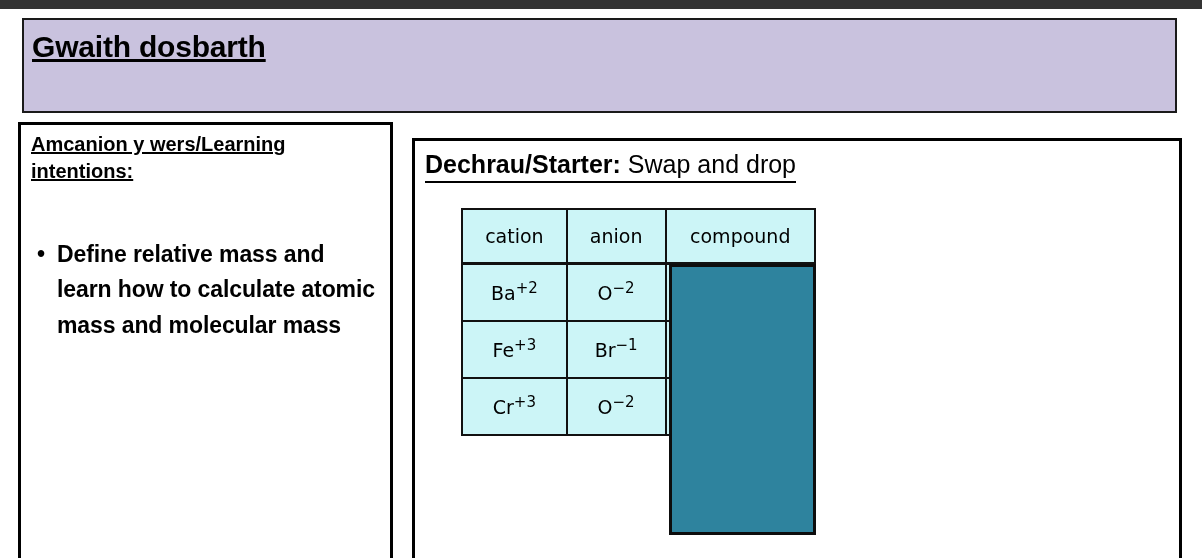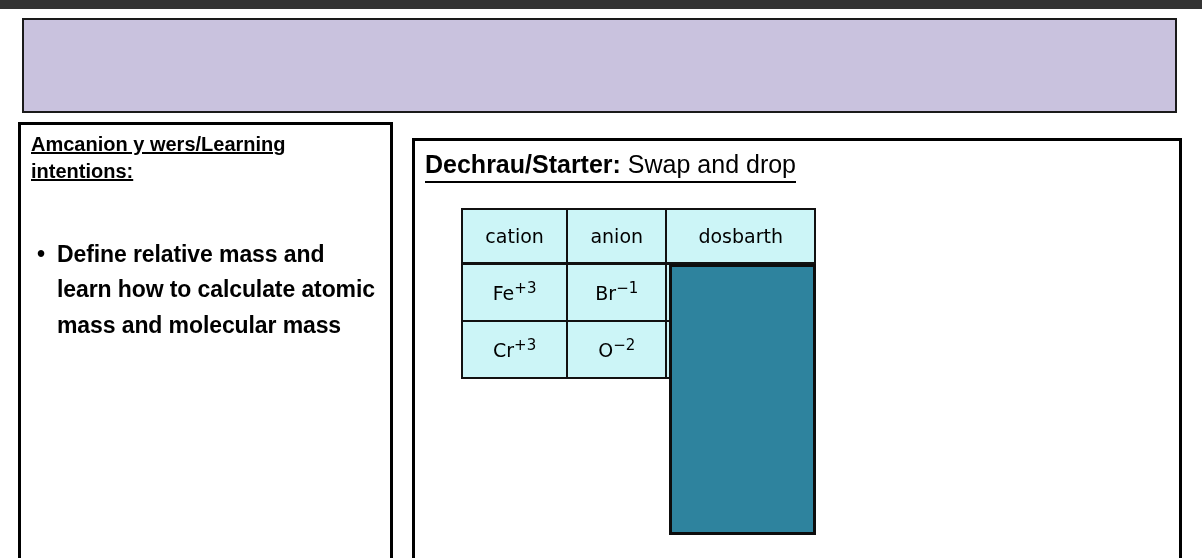--- a/index.html
+++ b/index.html
@@ -186,20 +186,23 @@
     border: 3px solid #0d0d0d;
     box-sizing: border-box;
   }
 </style>
 </head>
 <body>
 
 <div id="top-strip"></div>
 
 <div id="title-banner">
+  <div>
+    <span id="title-main">Gwaith dosbarth</span>
+  </div>
 </div>
 
 <div id="left-panel">
   <span id="lp-heading">Amcanion y wers/Learning intentions:</span>
   <ul id="lp-list">
     <li>
       <span class="bullet-dot">•</span>
       <span>Define relative mass and learn how to calculate atomic mass and molecular mass</span>
     </li>
   </ul>
@@ -209,24 +212,29 @@
   <div id="starter-line">
     <span id="starter-label">Dechrau/Starter:</span><span id="starter-text"> Swap and drop</span>
   </div>
 
   <div id="ion-table-wrap">
     <table id="ion-table">
       <thead>
         <tr>
           <th class="col-cation">cation</th>
           <th class="col-anion">anion</th>
-          <th class="col-compound">dosbarth</th>
+          <th class="col-compound">compound</th>
         </tr>
       </thead>
       <tbody>
+        <tr>
+          <td class="col-cation"><span>Ba</span><span class="ion-sup">+2</span></td>
+          <td class="col-anion"><span>O</span><span class="ion-sup">−2</span></td>
+          <td class="col-compound compound-cell"></td>
+        </tr>
         <tr>
           <td class="col-cation"><span>Fe</span><span class="ion-sup">+3</span></td>
           <td class="col-anion"><span>Br</span><span class="ion-sup">−1</span></td>
           <td class="col-compound compound-cell"></td>
         </tr>
         <tr>
           <td class="col-cation"><span>Cr</span><span class="ion-sup">+3</span></td>
           <td class="col-anion"><span>O</span><span class="ion-sup">−2</span></td>
           <td class="col-compound compound-cell"></td>
         </tr>

